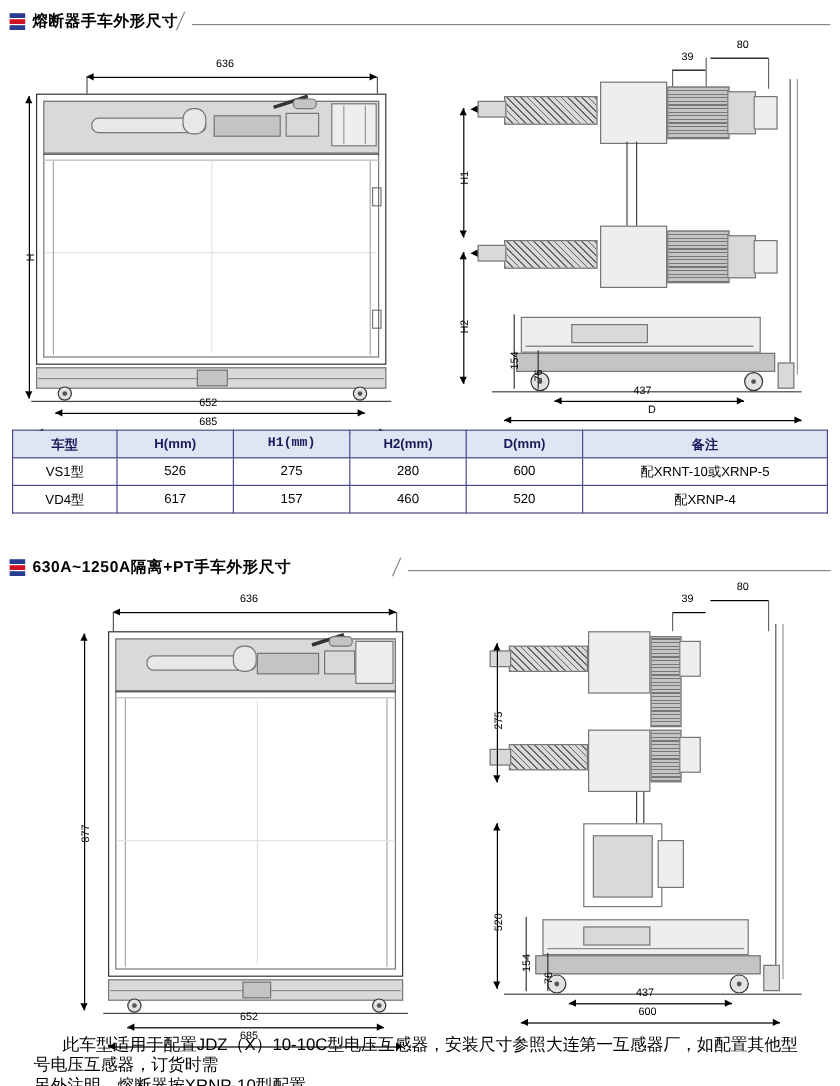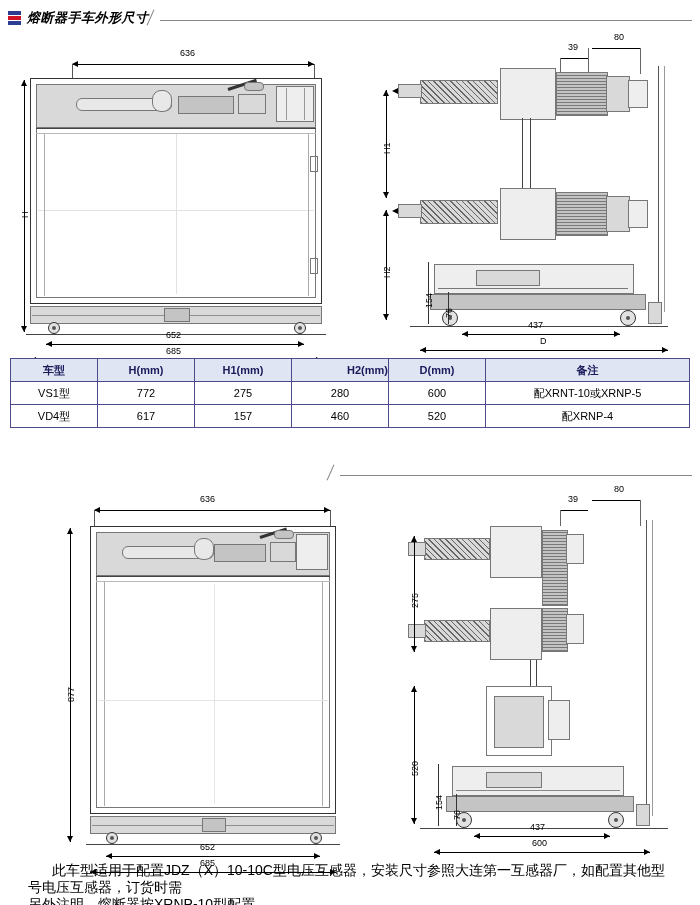--- a/index.html
+++ b/index.html
@@ -174,21 +174,21 @@
     border-right: 3px solid transparent;
   }
   .arrowU { border-bottom: 6px solid #000; }
   .arrowD { border-top: 6px solid #000; }
 </style>
 </head>
 <body>
 
 <div class="page">
 
-  <div class="section-head" style="left:8px; top:8px;font-style:italic;">
+  <div class="section-head" style="left:8px; top:8px;">
     <div class="sh-flag">
         <i></i>
         <i></i>
         <i></i>
       </div>
     <div class="sh-title">熔断器手车外形尺寸</div>
   </div>
   <div class="sh-slash" style="left:150px; top:9px;"></div>
   <div class="sh-rule" style="left:160px; top:20px; width:532px;"></div>
 
@@ -321,46 +321,54 @@
     <div class="arrowL" style="left:40px; top:317px;"></div>
     <div class="arrowR" style="left:282px; top:317px;"></div>
     <div class="dim" style="left:160px; top:306px;">D</div>
   </div>
 
   <table class="tbl">
     <thead>
       <tr>
         <th style="width:86px;">车型</th>
         <th style="width:96px;">H(mm)</th>
-        <th style="width:96px;">H1(mm)</th>
-        <th style="width:96px;text-align:right;">H2(mm)</th>
+        <th style="width:96px;font-family:Liberation Mono, monospace;">H1(mm)</th>
+        <th style="width:96px;">H2(mm)</th>
         <th style="width:96px;">D(mm)</th>
         <th>备注</th>
       </tr>
     </thead>
     <tbody>
       <tr>
         <td>VS1型</td>
-        <td>772</td>
+        <td>526</td>
         <td>275</td>
         <td>280</td>
         <td>600</td>
         <td>配XRNT-10或XRNP-5</td>
       </tr>
       <tr>
         <td>VD4型</td>
         <td>617</td>
         <td>157</td>
         <td>460</td>
         <td>520</td>
         <td>配XRNP-4</td>
       </tr>
     </tbody>
   </table>
 
+  <div class="section-head" style="left:8px; top:463px;">
+    <div class="sh-flag">
+        <i></i>
+        <i></i>
+        <i></i>
+      </div>
+    <div class="sh-title">630A~1250A隔离+PT手车外形尺寸</div>
+  </div>
   <div class="sh-slash" style="left:330px; top:464px;"></div>
   <div class="sh-rule" style="left:340px; top:475px; width:352px;"></div>
 
   <div class="dg" style="left:18px; top:490px; width:330px; height:372px;">
 
     <div class="ln hl" style="left:76px; top:20px; width:236px;"></div>
     <div class="arrowL" style="left:76px; top:17px;"></div>
     <div class="arrowR" style="left:306px; top:17px;"></div>
     <div class="ln vl" style="left:76px; top:20px; height:16px; background:#555;"></div>
     <div class="ln vl" style="left:312px; top:20px; height:16px; background:#555;"></div>

